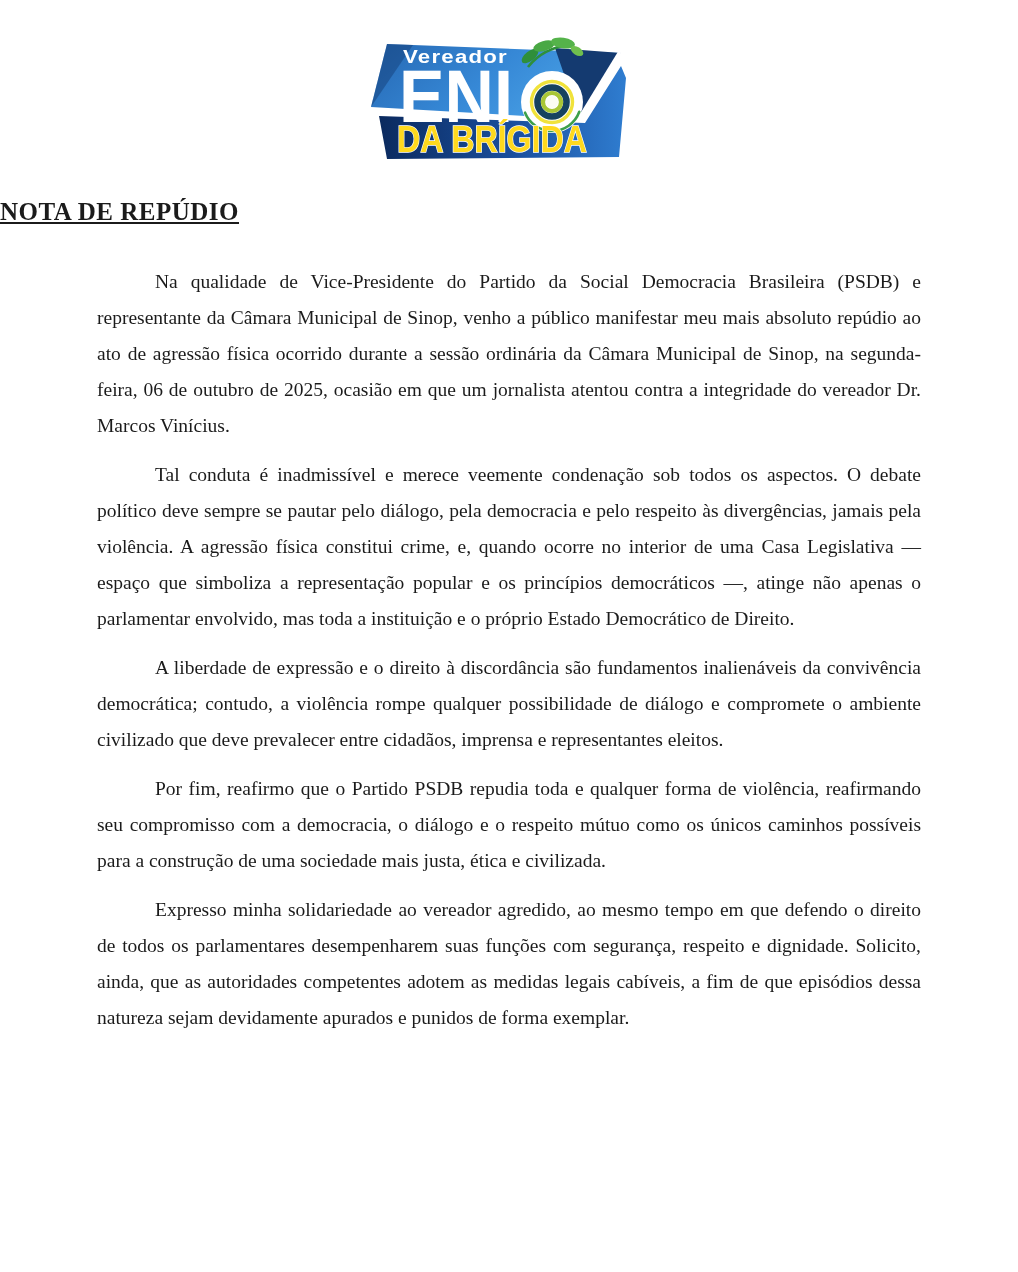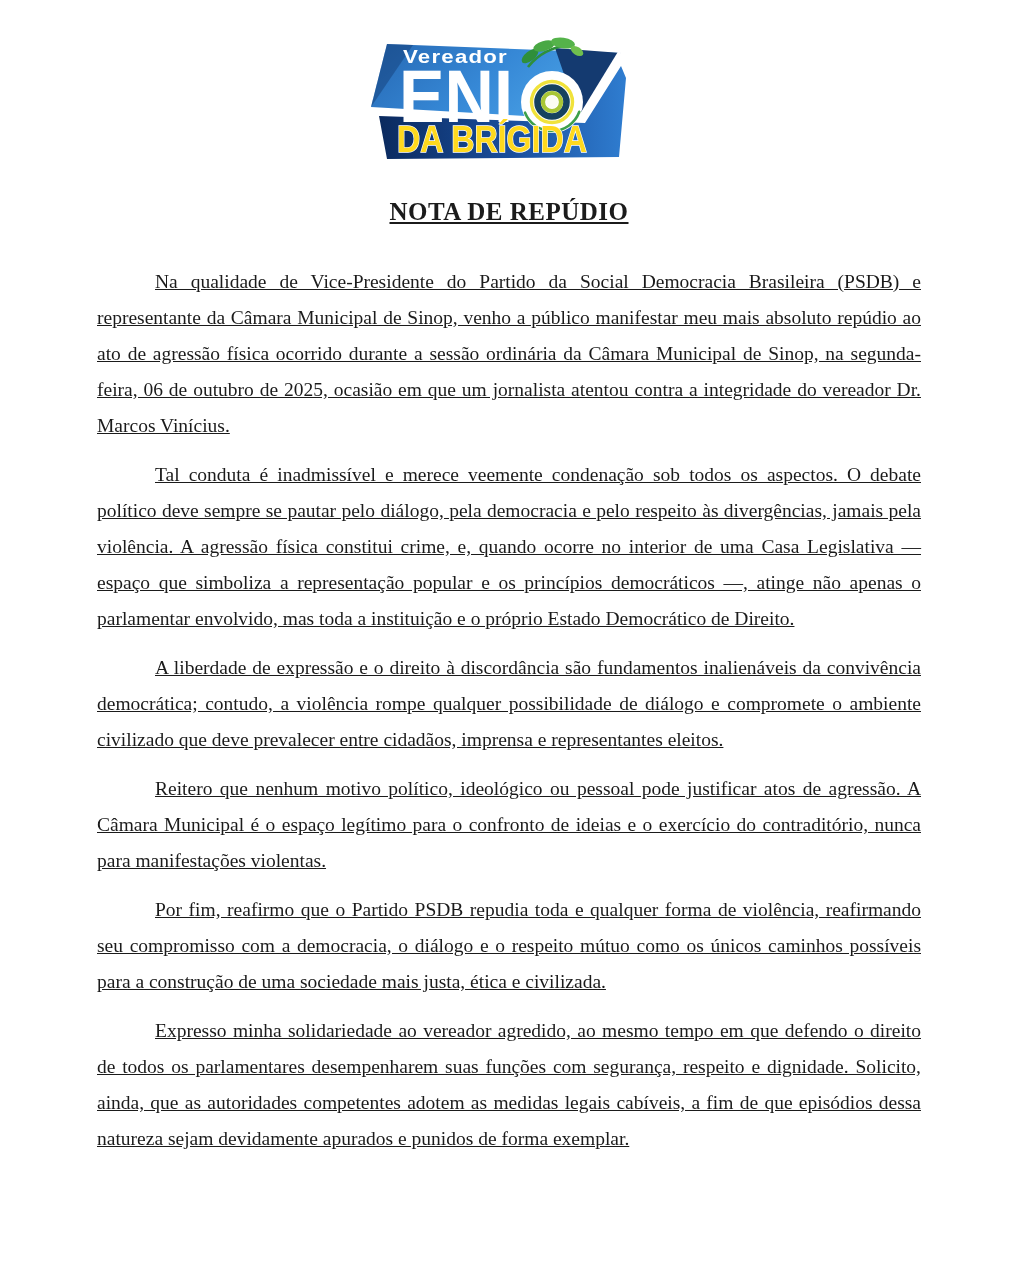--- a/index.html
+++ b/index.html
@@ -16,25 +16,25 @@
   .logo-wrap svg { display:block; }
   .logo-vereador-text { font-family:"Liberation Sans", sans-serif; font-weight:bold; fill:#ffffff; }
   .logo-eni-text { font-family:"Liberation Sans", sans-serif; font-weight:bold; fill:#ffffff; }
   .logo-surname-text {
     font-family:"Liberation Sans", sans-serif; font-weight:bold;
     fill:#ffd91e; stroke:#ffffff; stroke-width:1.4px; paint-order:stroke;
   }
 
   
   .doc-title {
-    text-align:center; font-size:25px; font-weight:bold;
+    text-align:left; font-size:25px; font-weight:bold;
     letter-spacing:0.5px; text-decoration:underline;
     margin:26px 0 38px 0;
   }
-  .content { width:824px; margin:8px auto;text-decoration:underline; }
+  .content { width:824px; margin:8px auto; }
   .para {
     font-size:19.5px; line-height:36px;
     text-align:justify; text-indent:58px;
     margin:0 0 13px 0;
   }
 </style>
 </head>
 <body>
 
 <div class="page">
@@ -88,18 +88,17 @@
       <text class="logo-surname-text" x="26" y="116" font-size="37" textLength="190" lengthAdjust="spacingAndGlyphs">DA BRÍGIDA</text>
     </svg>
   </div>
 
   <h1 class="doc-title">NOTA DE REPÚDIO</h1>
 
   <div class="content">
       <p class="para">Na qualidade de Vice-Presidente do Partido da Social Democracia Brasileira (PSDB) e representante da Câmara Municipal de Sinop, venho a público manifestar meu mais absoluto repúdio ao ato de agressão física ocorrido durante a sessão ordinária da Câmara Municipal de Sinop, na segunda-feira, 06 de outubro de 2025, ocasião em que um jornalista atentou contra a integridade do vereador Dr. Marcos Vinícius.</p>
       <p class="para">Tal conduta é inadmissível e merece veemente condenação sob todos os aspectos. O debate político deve sempre se pautar pelo diálogo, pela democracia e pelo respeito às divergências, jamais pela violência. A agressão física constitui crime, e, quando ocorre no interior de uma Casa Legislativa — espaço que simboliza a representação popular e os princípios democráticos —, atinge não apenas o parlamentar envolvido, mas toda a instituição e o próprio Estado Democrático de Direito.</p>
       <p class="para">A liberdade de expressão e o direito à discordância são fundamentos inalienáveis da convivência democrática; contudo, a violência rompe qualquer possibilidade de diálogo e compromete o ambiente civilizado que deve prevalecer entre cidadãos, imprensa e representantes eleitos.</p>
-      <p class="para">Reitero que nenhum motivo político, ideológico ou pessoal pode justificar atos de agressão. A Câmara Municipal é o espaço legítimo para o confronto de ideias e o exercício do contraditório, nunca para manifestações violentas.</p>
       <p class="para">Por fim, reafirmo que o Partido PSDB repudia toda e qualquer forma de violência, reafirmando seu compromisso com a democracia, o diálogo e o respeito mútuo como os únicos caminhos possíveis para a construção de uma sociedade mais justa, ética e civilizada.</p>
       <p class="para">Expresso minha solidariedade ao vereador agredido, ao mesmo tempo em que defendo o direito de todos os parlamentares desempenharem suas funções com segurança, respeito e dignidade. Solicito, ainda, que as autoridades competentes adotem as medidas legais cabíveis, a fim de que episódios dessa natureza sejam devidamente apurados e punidos de forma exemplar.</p>
     </div>
 
 </div>
 
 </body></html>

